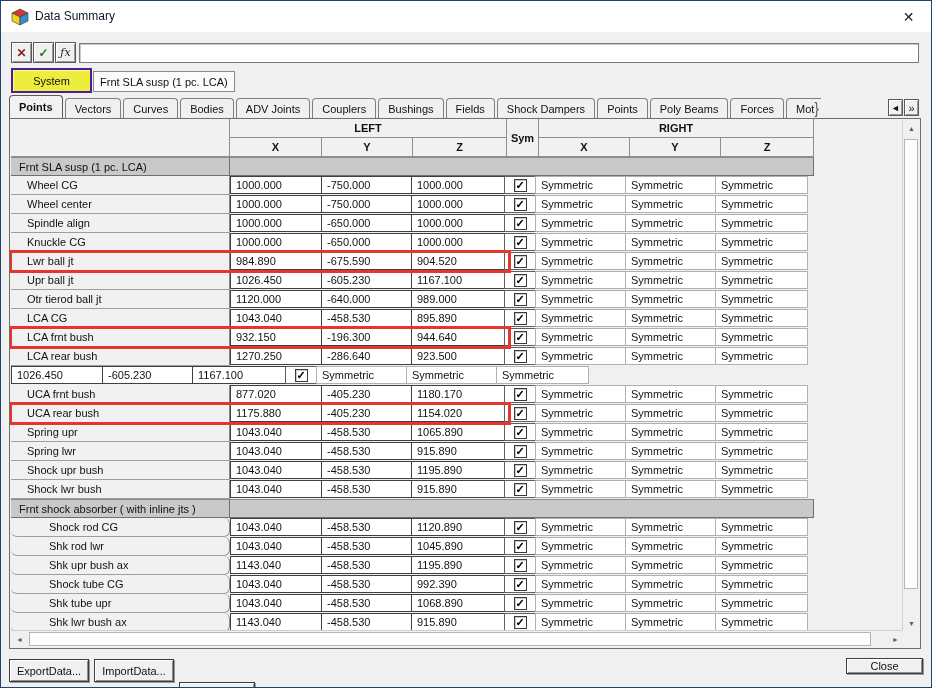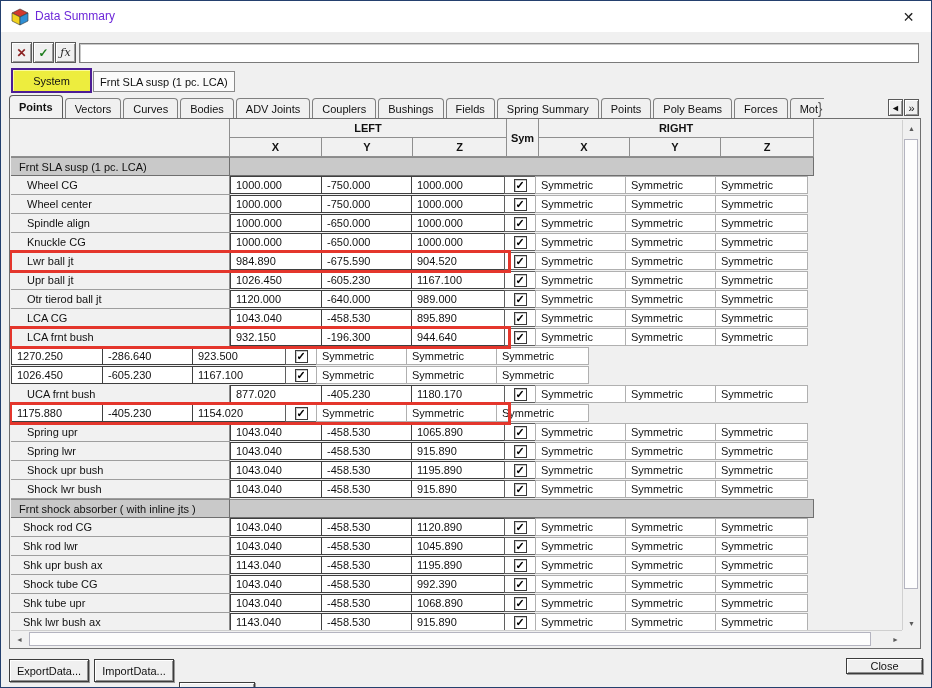--- a/index.html
+++ b/index.html
@@ -4,21 +4,21 @@
 <style>
   * { margin:0; padding:0; box-sizing:border-box; }
   html,body { width:932px; height:688px; }
   body { font-family:"Liberation Sans", sans-serif; background:#d8d8d8; }
   .win { position:relative; width:932px; height:688px; background:#f0f0f0;
          border:1px solid #24406e; overflow:hidden; }
 
   
   .titlebar { position:absolute; left:0; top:0; width:930px; height:31px; background:#ffffff; }
   .app-icon { position:absolute; left:10px; top:7px; width:18px; height:18px; }
-  .title-text { position:absolute; left:34px; top:8px; font-size:12px; color:#6d28d9; }
+  .title-text { position:absolute; left:34px; top:8px; font-size:12px; color:#0f172a; }
   .close-btn { position:absolute; right:0; top:0; width:45px; height:31px; display:flex;
                align-items:center; justify-content:center; font-size:14px; color:#222; cursor:default; }
 
   
   .toolbar { position:absolute; left:0; top:37px; width:930px; height:30px; }
   .tbtn { position:absolute; top:4px; width:21px; height:21px; background:#f0f0f0;
           border:1px solid #5a5a5a; box-shadow:inset 1px 1px 0 #ffffff, inset -1px -1px 0 #9a9a9a;
           display:flex; align-items:center; justify-content:center; font-size:12px; }
   .tbtn.x { left:10px; color:#8a1f1f; font-weight:bold; }
   .tbtn.ck { left:32px; color:#1e7d1e; font-weight:bold; }
@@ -52,21 +52,21 @@
   .grid { position:absolute; left:1px; top:0; width:803px; }
   .hdr { position:relative; width:803px; height:38px; background:#f0f0f0; }
   .hcell { position:absolute; border-right:1px solid #8f8f8f; border-bottom:1px solid #8f8f8f;
            display:flex; align-items:center; justify-content:center; font-size:11px; font-weight:bold; color:#111;
            background:#f1f1f1; }
   .rows { width:803px; }
   .row { position:relative; display:flex; height:19px; width:803px; }
   .c { flex:none; display:flex; align-items:center; font-size:11px; color:#111; }
   .c.name { width:219px; height:19px; background:#f1f1f1; border-right:1px solid #8a8a8a;
             border-bottom:1px solid #9e9e9e; padding-left:16px; }
-  .c.name.ind2 { padding-left:12px; }
+  .c.name.ind2 { padding-left:38px;border-radius:6px; }
   .c.val { width:92px; height:18px; background:#ffffff; border:1px solid #3f3f3f; padding-left:5px; }
   .c.val.y { width:91px; margin-left:-1px; }
   .c.val.z { width:94px; margin-left:-1px; }
   .c.sym { width:32px; height:18px; background:#ffffff; border:1px solid #5f5f5f; margin-left:-1px;
            justify-content:center; }
   .c.right { width:91px; height:18px; background:#ffffff; border:1px solid #b0b0b0; margin-left:-1px;
              padding-left:5px; }
   .c.right.rz { width:93px; }
   .chk { width:13px; height:13px; background:#fff; border:1px solid #3a3a3a;
          box-shadow:inset 1px 1px 0 #c9c9c9; display:flex; align-items:center; justify-content:center;
@@ -136,21 +136,21 @@
   <div class="tabstrip">
     <div id="tabs-holder" style="display:flex; align-items:flex-end;">
         <div class="tab active">Points</div>
         <div class="tab">Vectors</div>
         <div class="tab">Curves</div>
         <div class="tab">Bodies</div>
         <div class="tab">ADV Joints</div>
         <div class="tab">Couplers</div>
         <div class="tab">Bushings</div>
         <div class="tab">Fields</div>
-        <div class="tab">Spring Summary</div>
+        <div class="tab">Shock Dampers</div>
         <div class="tab">Points</div>
         <div class="tab">Poly Beams</div>
         <div class="tab">Forces</div>
         <div class="tab torn">Mot<div class="torn-glyph">}</div></div>
       </div>
     <div class="tab-arrows">
       <div class="arrbtn" style="font-size:9px;">◄</div>
       <div class="arrbtn" style="font-size:11px;">»</div>
     </div>
   </div>
@@ -278,20 +278,21 @@
             <div class="c val z">944.640</div>
             <div class="c sym">
               <div class="chk">✓</div>
             </div>
             <div class="c right">Symmetric</div>
             <div class="c right">Symmetric</div>
             <div class="c right rz">Symmetric</div>
             <div class="hl" style="border-color: rgb(228, 54, 44);"></div>
           </div>
           <div class="row">
+            <div class="c name">LCA rear bush</div>
             <div class="c val">1270.250</div>
             <div class="c val y">-286.640</div>
             <div class="c val z">923.500</div>
             <div class="c sym">
               <div class="chk">✓</div>
             </div>
             <div class="c right">Symmetric</div>
             <div class="c right">Symmetric</div>
             <div class="c right rz">Symmetric</div>
           </div>
@@ -312,20 +313,21 @@
             <div class="c val y">-405.230</div>
             <div class="c val z">1180.170</div>
             <div class="c sym">
               <div class="chk">✓</div>
             </div>
             <div class="c right">Symmetric</div>
             <div class="c right">Symmetric</div>
             <div class="c right rz">Symmetric</div>
           </div>
           <div class="row">
+            <div class="c name">UCA rear bush</div>
             <div class="c val">1175.880</div>
             <div class="c val y">-405.230</div>
             <div class="c val z">1154.020</div>
             <div class="c sym">
               <div class="chk">✓</div>
             </div>
             <div class="c right">Symmetric</div>
             <div class="c right">Symmetric</div>
             <div class="c right rz">Symmetric</div>
             <div class="hl" style="border-color: rgb(228, 54, 44);"></div>

